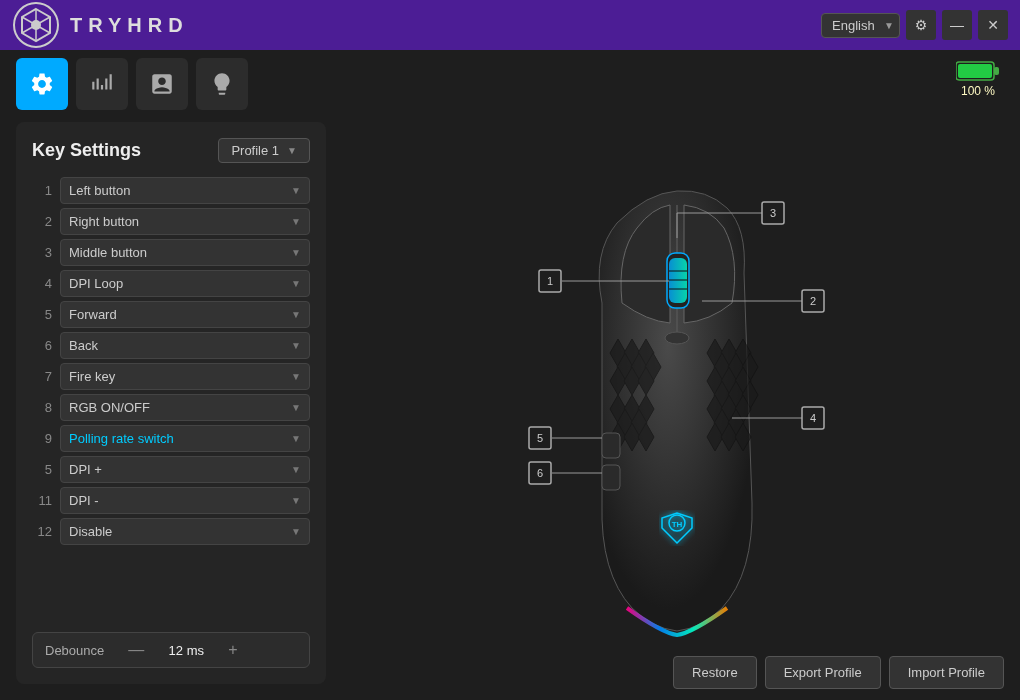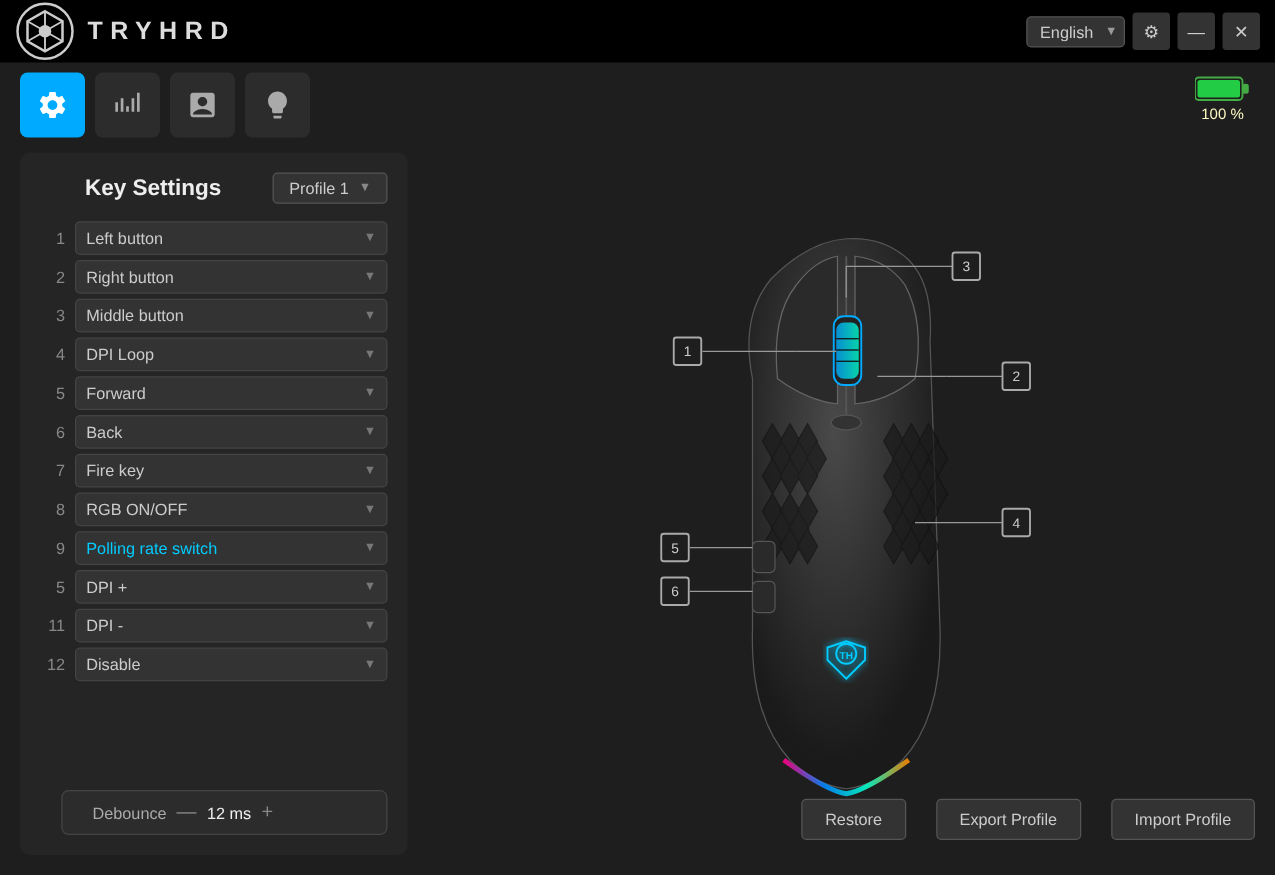--- a/index.html
+++ b/index.html
@@ -11,21 +11,21 @@
       color: #ccc;
       overflow: hidden;
       position: relative;
     }
 
     
     #titlebar {
       position: absolute;
       top: 0; left: 0; right: 0;
       height: 50px;
-      background: #000000;
+      background: #4c1d95;
       display: flex;
       align-items: center;
       padding: 0 12px;
     }
     #logo-area {
       display: flex;
       align-items: center;
       gap: 10px;
     }
     #logo-icon {
@@ -136,21 +136,20 @@
     #panel-header {
       display: flex;
       align-items: center;
       justify-content: space-between;
       margin-bottom: 14px;
     }
     #panel-title {
       font-size: 18px;
       font-weight: bold;
       color: #eee;
-      margin-left: 36px;
     }
     #profile-selector {
       display: flex;
       align-items: center;
       background: #333;
       border: 1px solid #555;
       border-radius: 4px;
       padding: 4px 12px;
       gap: 8px;
       cursor: pointer;
@@ -202,26 +201,25 @@
     }
 
     
     #debounce-row {
       position: absolute;
       bottom: 16px;
       left: 16px;
       right: 16px;
       display: flex;
       align-items: center;
-      gap: 8px;
+      gap: 24px;
       background: #2c2c2c;
       border: 1px solid #444;
       border-radius: 6px;
-      padding: 8px 24px;
-      margin-left: 17px;
+      padding: 8px 12px;
     }
     #debounce-label {
       font-size: 13px;
       color: #aaa;
     }
     #debounce-minus {
       font-size: 16px;
       color: #888;
       cursor: pointer;
       user-select: none;
@@ -254,24 +252,24 @@
     
     #mouse-container {
       position: relative;
       width: 420px;
       height: 500px;
     }
 
     
     #bottom-buttons {
       position: absolute;
-      bottom: 28px;
+      bottom: 11px;
       right: 16px;
       display: flex;
-      gap: 24px;
+      gap: 8px;
     }
     .action-btn {
       padding: 8px 18px;
       background: #333;
       border: 1px solid #555;
       border-radius: 4px;
       color: #ccc;
       font-size: 13px;
       cursor: pointer;
     }

